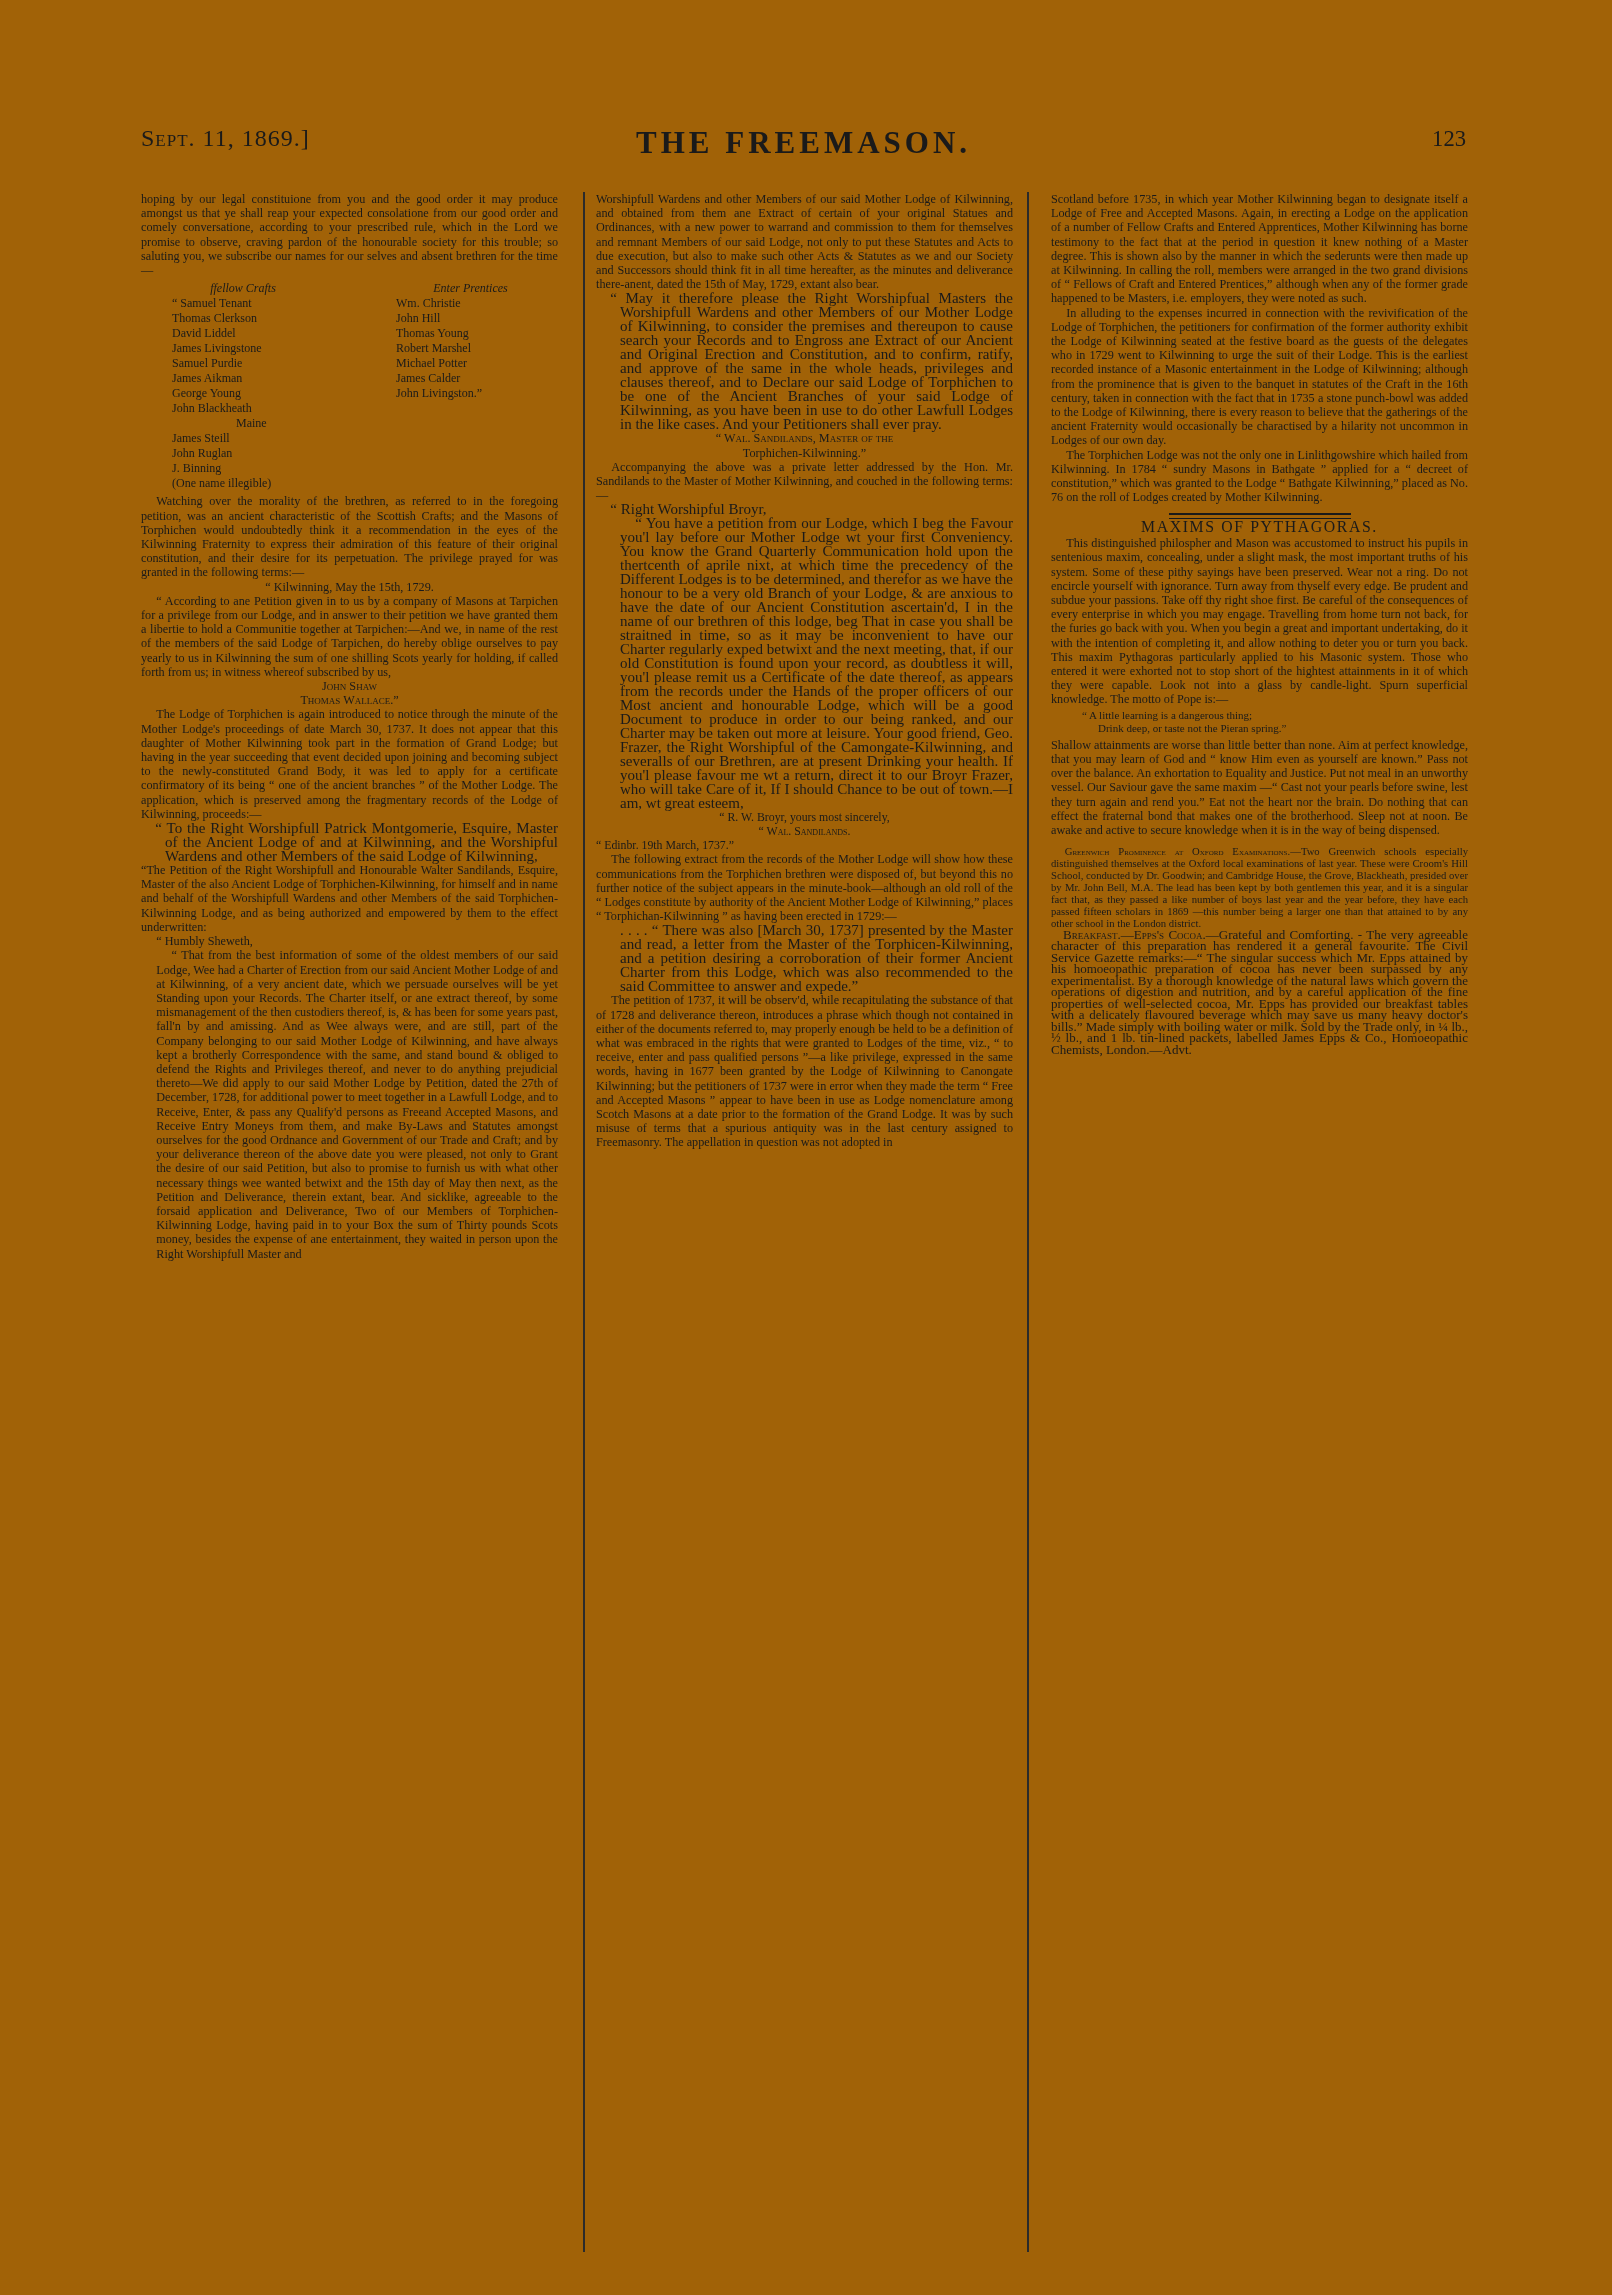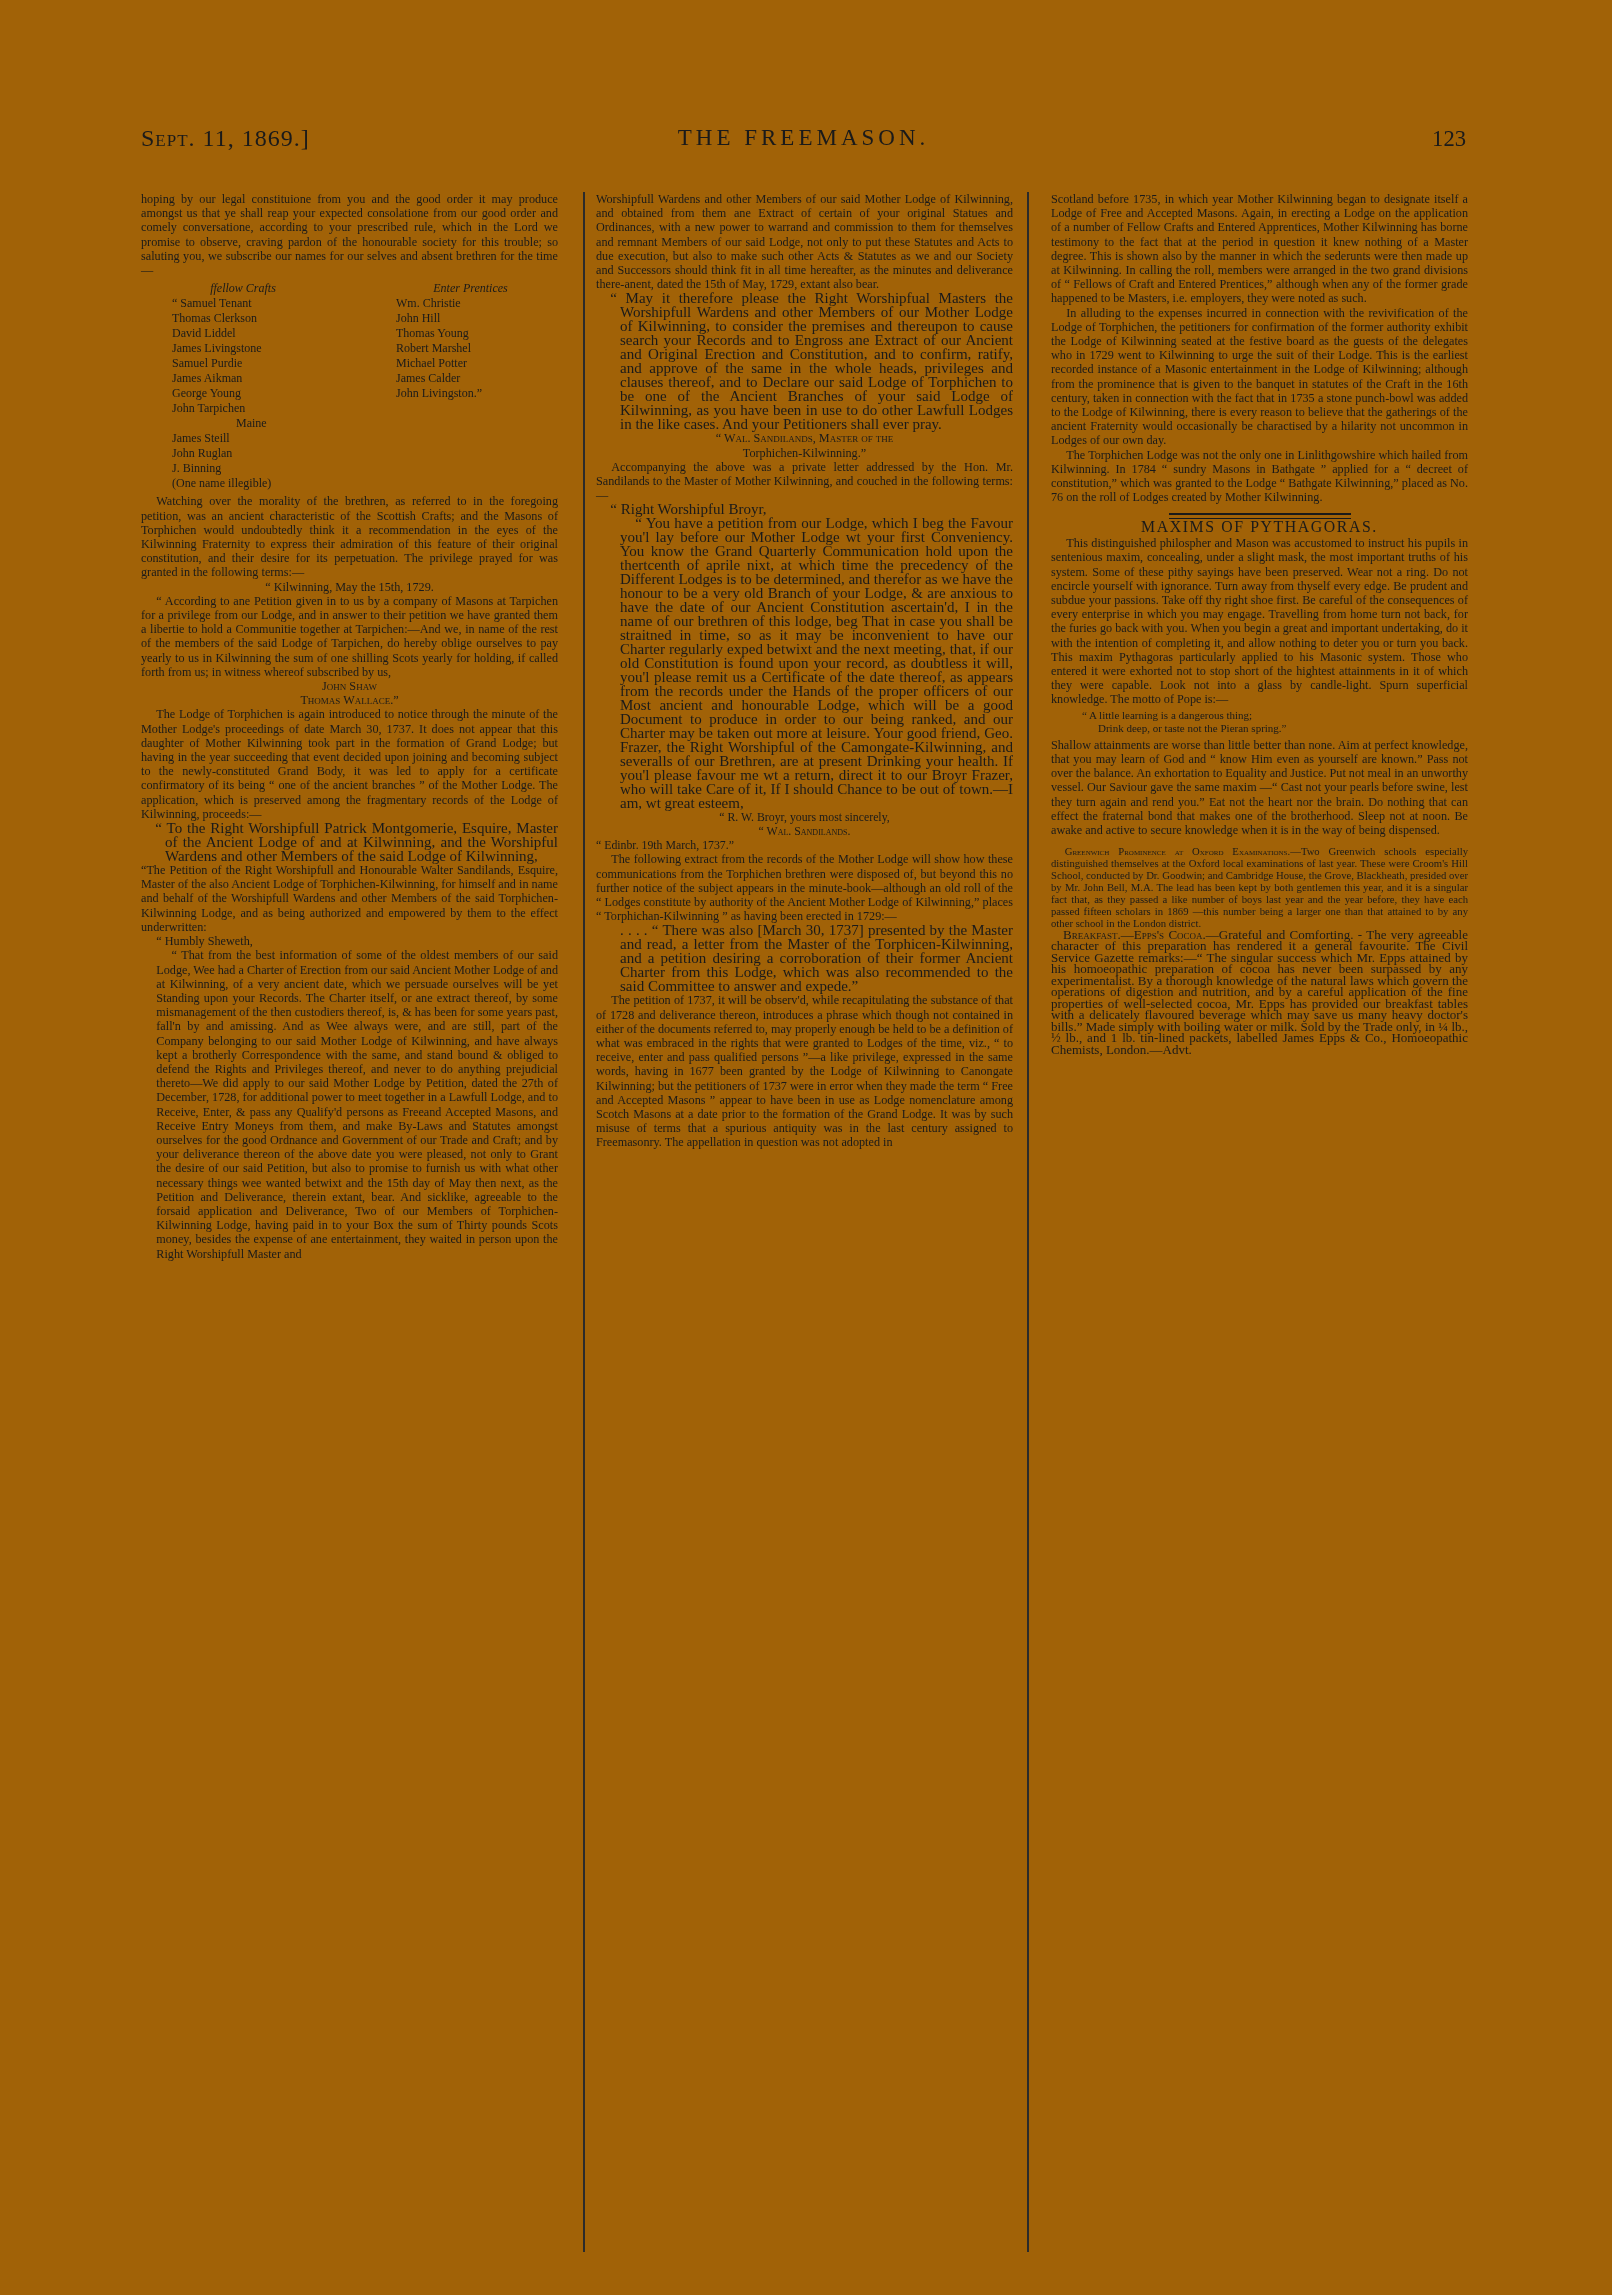--- a/index.html
+++ b/index.html
@@ -36,23 +36,23 @@
   }
   .mast-date {
     font-family: "Liberation Serif", serif;
     font-size: 24px;
     font-variant: small-caps;
     letter-spacing: 1px;
     font-weight: 400;
     white-space: nowrap;
   }
   .mast-title {
-    font-size: 23px;
+    font-size: 31px;
     letter-spacing: 4px;
-    font-weight: 400;
+    font-weight: 700;
     position: absolute;
     left: 50%;
     transform: translateX(-50%);
     white-space: nowrap;
   }
   .mast-page {
     font-size: 22.6px;
     font-weight: 400;
   }
   .cols {
@@ -187,21 +187,21 @@
       <div class="namecols">
         <div class="namecol">
           <div class="hdr">ffellow Crafts</div>
           <div class="nm">“ Samuel Tenant</div>
           <div class="nm">Thomas Clerkson</div>
           <div class="nm">David Liddel</div>
           <div class="nm">James Livingstone</div>
           <div class="nm">Samuel Purdie</div>
           <div class="nm">James Aikman</div>
           <div class="nm">George Young</div>
-          <div class="nm">John Tarpichen</div>
+          <div class="nm">John Blackheath</div>
           <div class="nm ctrd">Maine</div>
           <div class="nm">James Steill</div>
           <div class="nm">John Ruglan</div>
           <div class="nm">J. Binning</div>
           <div class="nm">(One name illegible)</div>
         </div>
         <div class="namecol rightcol">
           <div class="hdr">Enter Prentices</div>
           <div class="nm">Wm. Christie</div>
           <div class="nm">John Hill</div>

